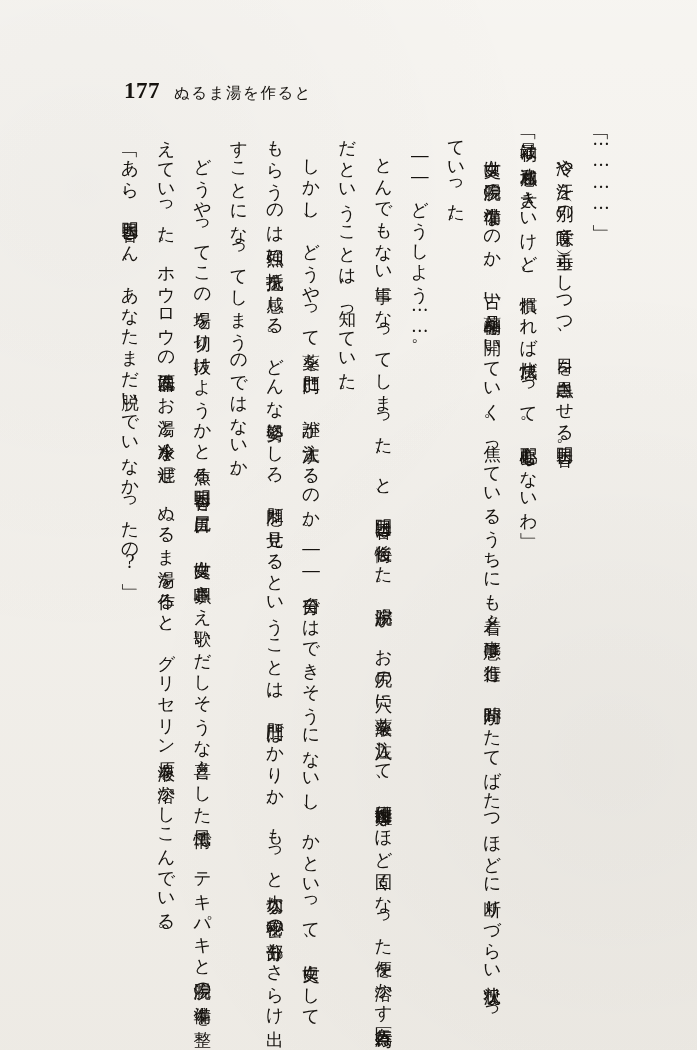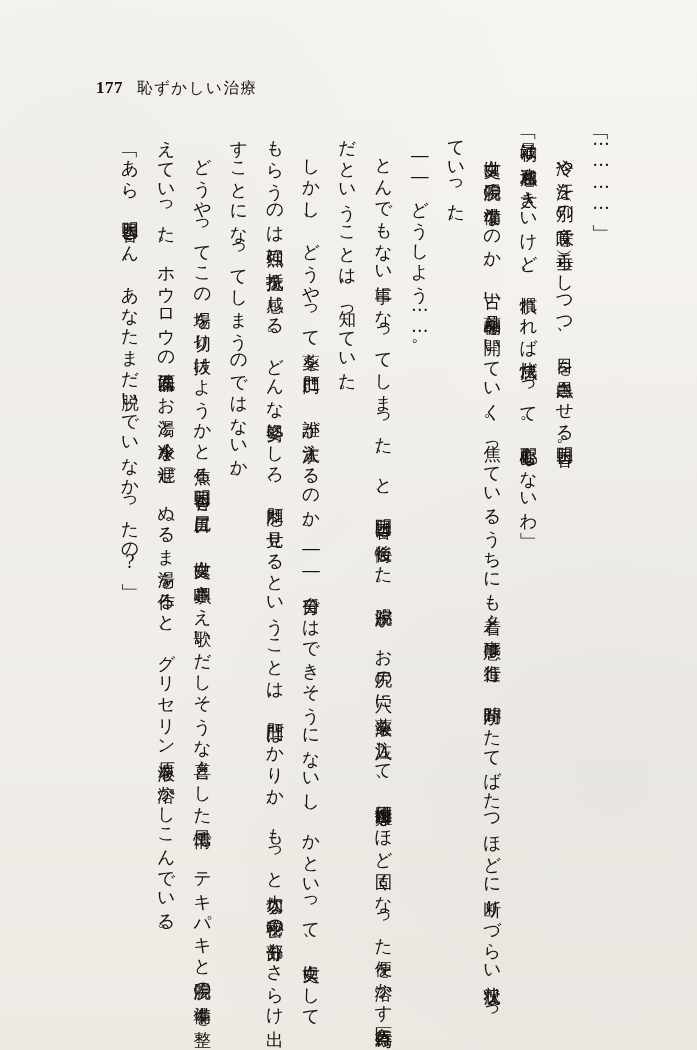--- a/index.html
+++ b/index.html
@@ -33,23 +33,24 @@
   .running-head {
     position: absolute;
     top: 78px;
     left: 96px;
     display: flex;
     align-items: baseline;
     gap: 14px;
     white-space: nowrap;
   }
   .page-number {
-    font-size: 17px;
+    font-size: 23px;
     font-weight: bold;
     letter-spacing: 0.5px;
+    margin-left: 28px;
   }
   .chapter-title {
     font-size: 15.5px;
     letter-spacing: 1.5px;
   }
   
   .body-text {
     position: absolute;
     top: 128px;
     right: 78px;
@@ -73,21 +74,21 @@
   }
 </style>
 </head>
 <body>
 
 <div class="page">
   <div class="paper-grain"></div>
 
   <div class="running-head">
     <span class="page-number">177</span>
-    <span class="chapter-title">恥ずかしい治療</span>
+    <span class="chapter-title">ぬるま湯を作ると</span>
   </div>
 
   <div class="body-text">
     <p>「…………」</p>
     <p class="indent">冷や汗を（別の意味で）垂らしつつ、目を白黒させる明日香。</p>
     <p>「最初は違和感も大きいけど、慣れれば快感だって。心配要らないわ」</p>
     <p class="indent">女史は浣腸の準備なのか、古い薬品棚を開いていく。焦っているうちにも着々と事態は進行し、時間がたてばたつほどに断りづらい状況なっていった。</p>
     <p class="indent">――どうしよう……。</p>
     <p class="indent">とんでもない事になってしまった、と、明日香は後悔した。浣腸が、お尻の穴に薬液を注入して、排便困難なほど固くなった便を溶かす医療行為だということは、知っていた。</p>
     <p class="indent">しかし、どうやって薬を肛門に、誰が注入するのか。――自分ではできそうにないし、かといって、女史にしてもらうのは強烈に抵抗を感じる。どんな姿勢にしろ、肛門を見せるということは、肛門ばかりか、もっと大切な秘密の部分もさらけ出すことになってしまうのではないか。</p>

